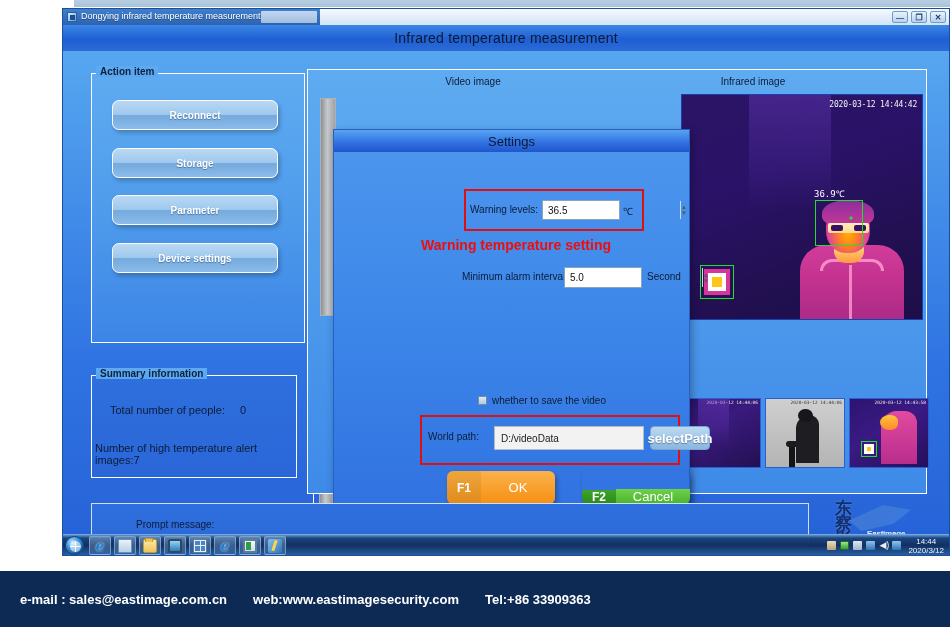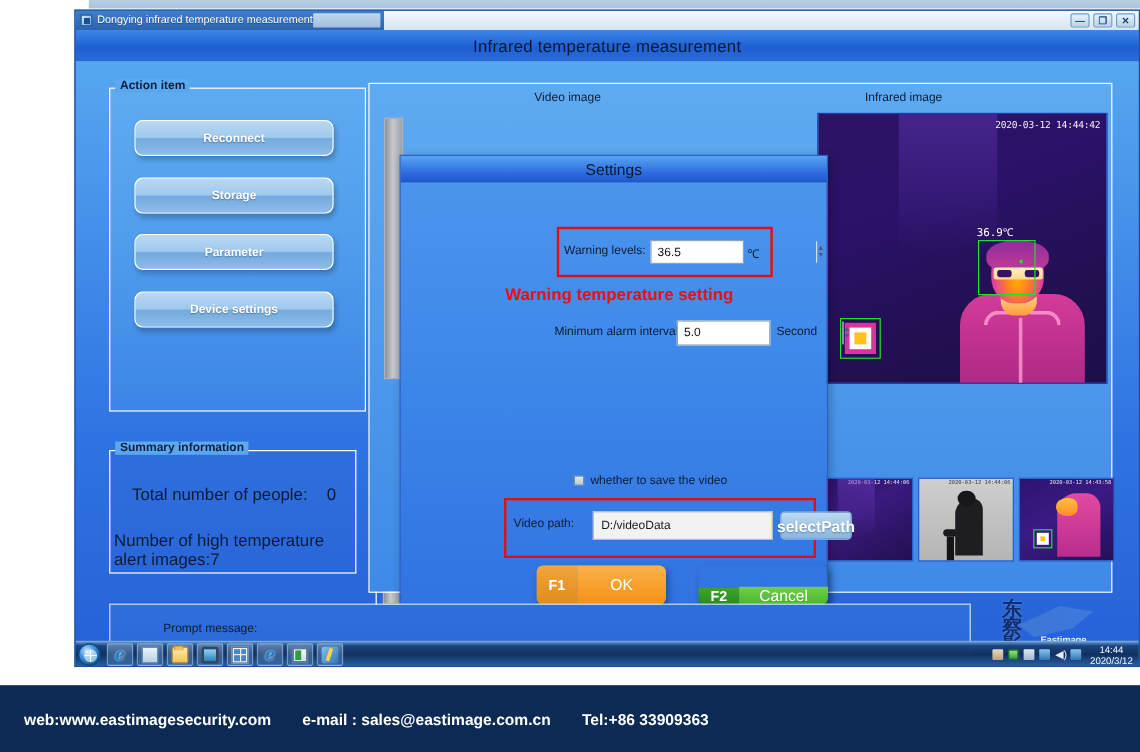--- a/index.html
+++ b/index.html
@@ -66,21 +66,21 @@
   
   .abtn { position:absolute; left:20px; width:166px; height:30px; border-radius:7px;
           background:linear-gradient(180deg,#bad8f2 0%,#9fc9ee 48%,#74aade 52%,#8cbce9 100%);
           border:1px solid #ffffff; box-shadow:2px 3px 4px rgba(0,0,0,.22);
           display:flex; align-items:center; justify-content:center;
           font-size:10px; font-weight:bold; color:#ffffff;
           text-shadow:0 1px 1px rgba(40,70,110,.55); cursor:pointer; }
   .abtn.b1 { top:26px; } .abtn.b2 { top:74px; }
   .abtn.b3 { top:121px; } .abtn.b4 { top:169px; }
 
-  .sum-line { position:absolute; left:8px; right:6px; font-size:14px; color:#0d1c36; }
+  .sum-line { position:absolute; left:8px; right:6px; font-size:11px; color:#0d1c36; }
   .sum-line.l1 { top:28px; left:18px; }
   .sum-line.l2 { top:66px; left:3px; }
   .sum-val { margin-left:12px; }
 
   
   .main-panel { position:absolute; left:244px; top:18px; width:620px; height:425px;
                 background:linear-gradient(180deg,#5fabf1,#3e8ae8); border:1px solid #ffffff; }
   .panel-title { position:absolute; top:6px; font-size:10px; color:#0d1c36; text-align:center; }
   .pt-video { left:90px; width:150px; }
   .pt-ir    { left:370px; width:150px; }
@@ -428,21 +428,21 @@
           </div>
         </div>
         <div class="lbl lbl-sec">Second</div>
 
         <div class="chk-row">
           <div class="chk"></div>
           <div class="chk-lbl">whether to save the video</div>
         </div>
 
         <div class="redbox rb2"></div>
-        <div class="lbl lbl-path">Video path:</div>
+        <div class="lbl lbl-path">World path:</div>
         <div class="path-input">D:/videoData</div>
         <div class="select-btn">selectPath</div>
 
         <div class="fbtn fbtn-ok">
           <div class="k">F1</div>
           <div class="t">OK</div>
         </div>
         <div class="fbtn fbtn-cancel">
           <div class="k">F2</div>
           <div class="t">Cancel</div>
@@ -509,19 +509,19 @@
           <div>2020/3/12</div>
         </div>
       </div>
     </div>
   </div>
 
   <div class="banner-gap"></div>
 
   <div class="banner">
     <div class="banner-text">
+      <div>e-mail : sales@eastimage.com.cn</div>
       <div>web:www.eastimagesecurity.com</div>
-      <div>e-mail : sales@eastimage.com.cn</div>
       <div>Tel:+86 33909363</div>
     </div>
   </div>
 
 </div>
 
 </body></html>

